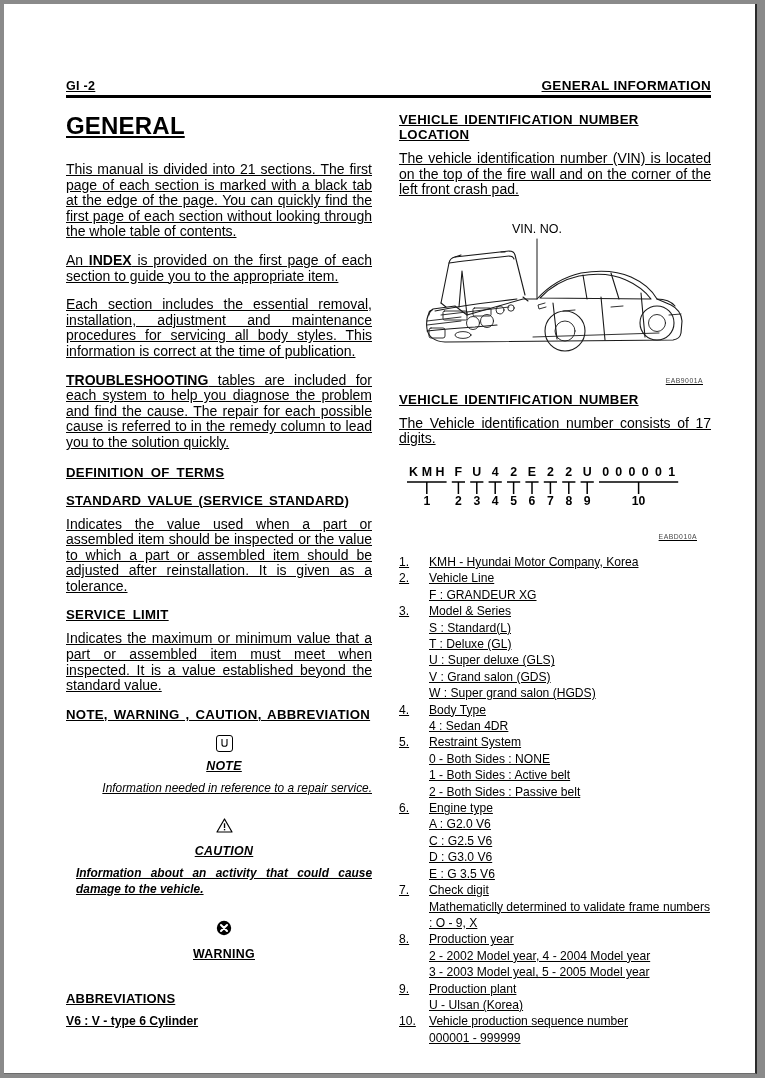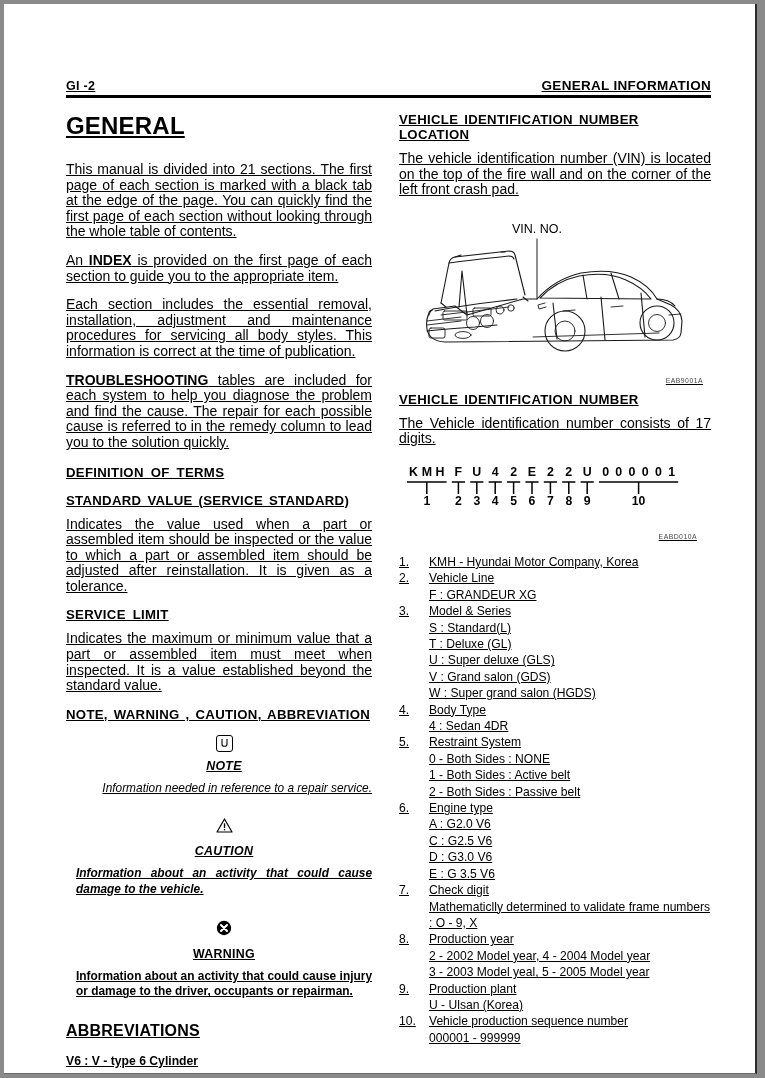--- a/index.html
+++ b/index.html
@@ -132,24 +132,24 @@
     border-radius: 3px;
     display: flex;
     align-items: center;
     justify-content: center;
     flex: none;
   }
   .ico-tri { flex: none; }
   .ico-warn { flex: none; }
 
   .abbr-title {
-    font-size: 16px;
+    font-size: 13px;
     font-weight: bold;
     letter-spacing: 0.2px;
-    margin-bottom: 14px;
+    margin-bottom: 8px;
   }
   .abbr-line {
     font-size: 12.2px;
     font-weight: bold;
   }
 
   
   .figure {
     text-align: center;
     margin-top: 12px;
@@ -263,21 +263,20 @@
         <div class="notice">
           <div class="notice-head">
             <span class="ico-warn">
               <svg width="16" height="16" viewBox="0 0 16 16" aria-hidden="true">
                 <circle cx="8" cy="8" r="7.2" fill="#000"></circle>
                 <path d="M5 5 L11 11 M11 5 L5 11" stroke="#fff" stroke-width="2.1" stroke-linecap="round"></path>
               </svg>
             </span>
             <span class="notice-label upright">WARNING</span>
           </div>
-          <p class="notice-text bold upright">Information about an activity that could cause injury or damage to the driver, occupants or repairman.</p>
         </div>
 
         <div style="height:22px"></div>
 
         <div class="abbr-title">ABBREVIATIONS</div>
         <div class="abbr-line">V6 :  V - type 6 Cylinder</div>
       </div>
 
       <div class="gutter"></div>
 

